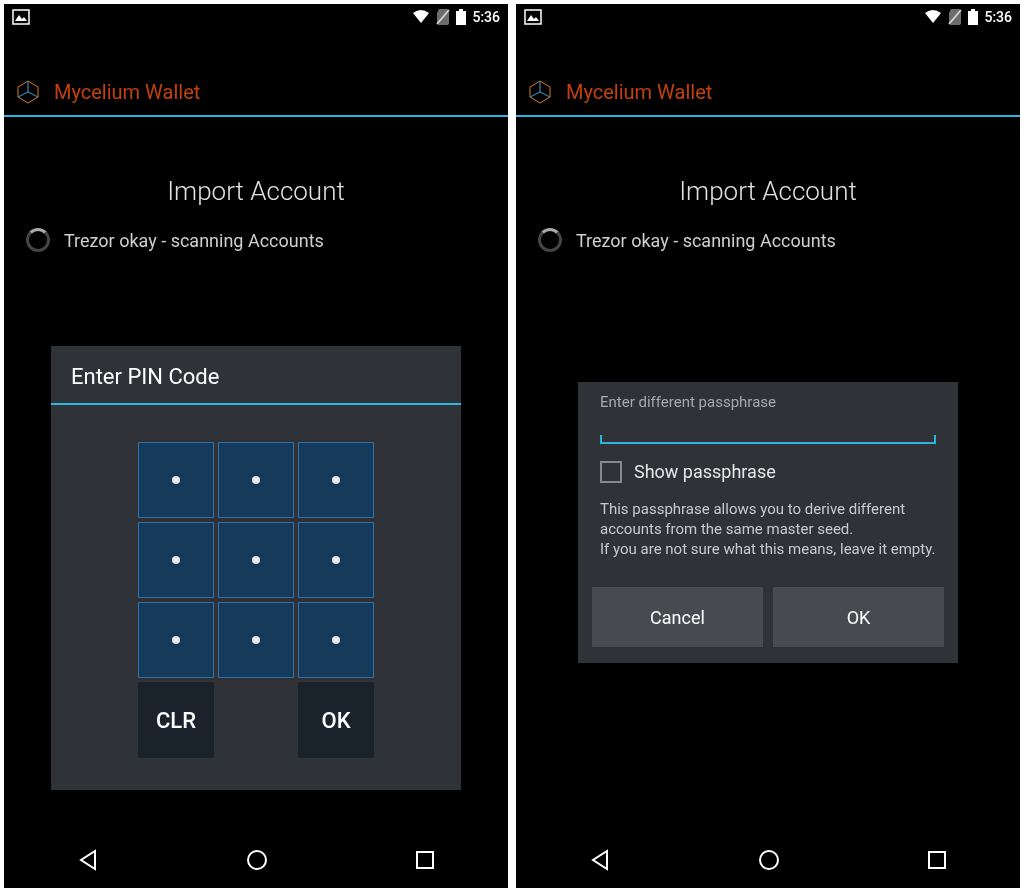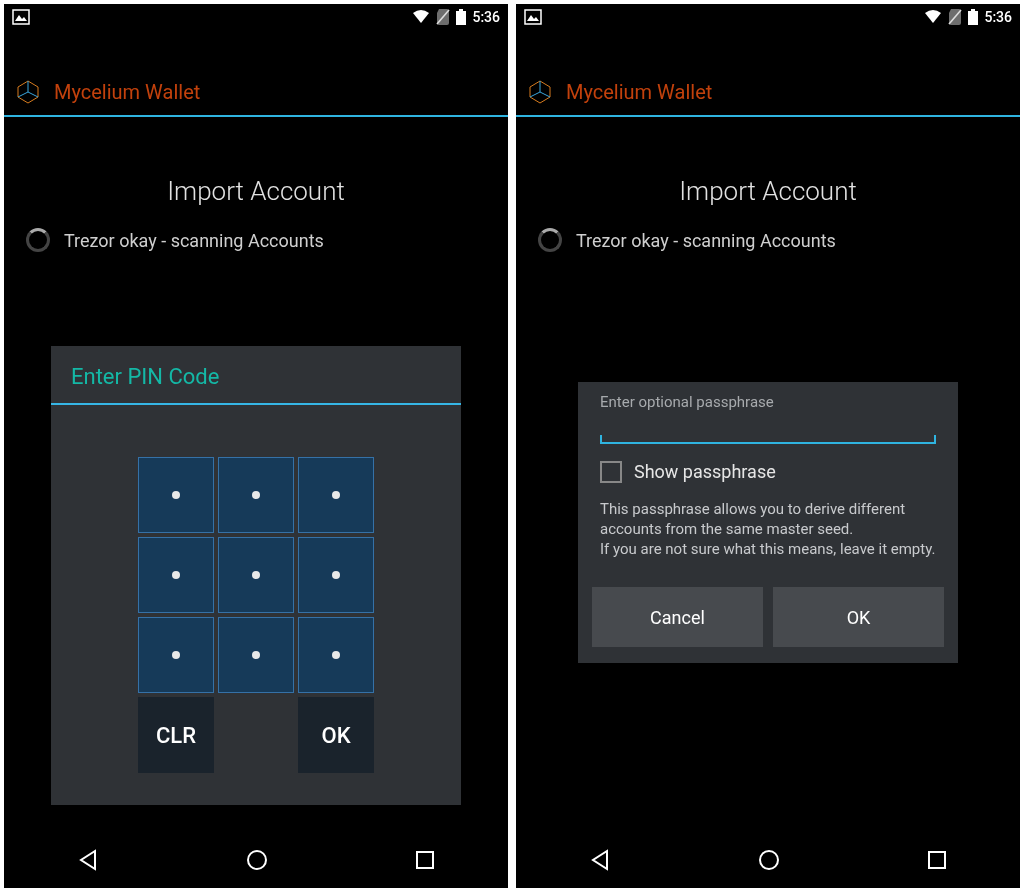--- a/index.html
+++ b/index.html
@@ -79,25 +79,25 @@
     }
     
     .dialog {
       position: absolute;
       left: 50%; transform: translateX(-50%);
       background: #2f3236;
       box-shadow: 0 10px 30px rgba(0,0,0,.6);
       color: #fff;
     }
     .dlg-title {
-      color: #14b8a6;
+      color: #ffffff;
       font-size: 22px;
       padding: 18px 20px 14px;
       border-bottom: 2px solid #36b6e6;
-      margin: 0 0 24px;
+      margin: 0 0 9px;
     }
     
     .pin-dialog {
       top: 190px;
       width: 410px;
       padding-bottom: 20px;
     }
     .keypad {
       display: grid;
       grid-template-columns: repeat(3, 76px);
@@ -323,21 +323,21 @@
 
   <div class="page">
     <div class="page-title">Import Account</div>
     <div class="status-row">
       <span class="spinner"></span>
       <span>Trezor okay - scanning Accounts</span>
     </div>
 
     <div class="dialog pass-dialog">
       <div class="pass-body">
-        <div class="placeholder-label">Enter optional passphrase</div>
+        <div class="placeholder-label">Enter different passphrase</div>
         <div class="underline-input"></div>
         <div class="chk-row">
           <span class="chkbox"></span>
           <span>Show passphrase</span>
         </div>
         <div class="help-text" style="white-space:pre-line;">This passphrase allows you to derive different accounts from the same master seed.
 If you are not sure what this means, leave it empty.</div>
       </div>
       <div class="btn-row">
         <div class="btn">Cancel</div>

